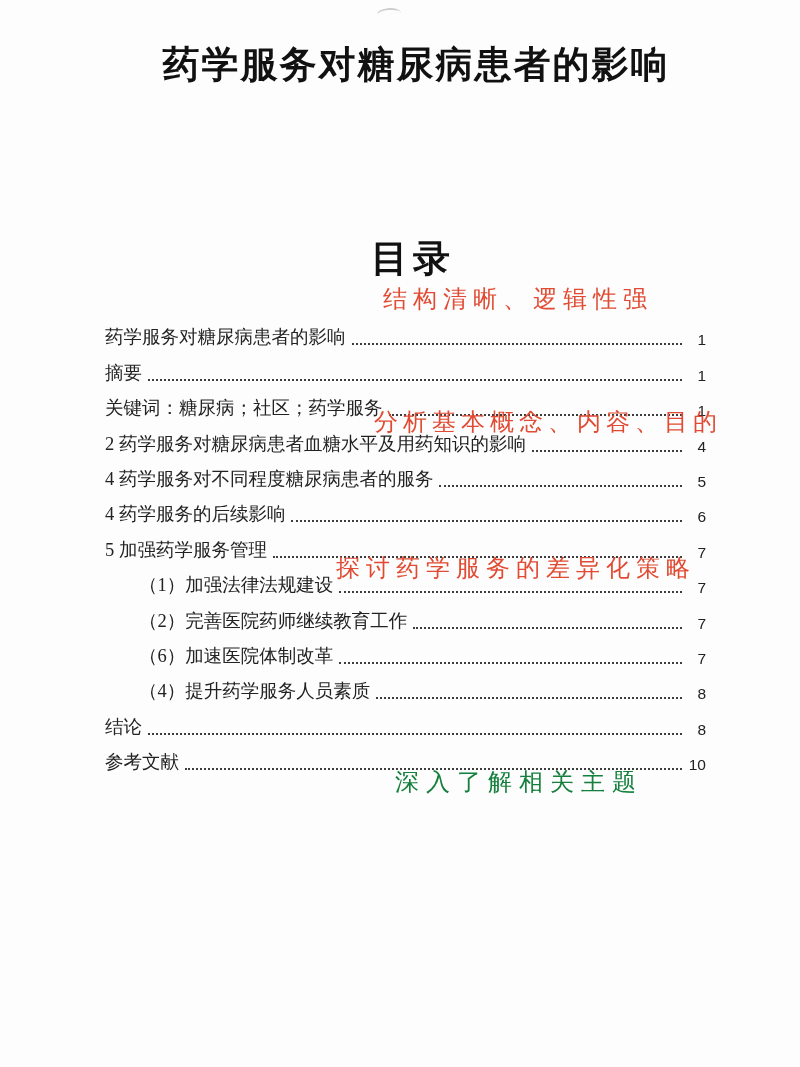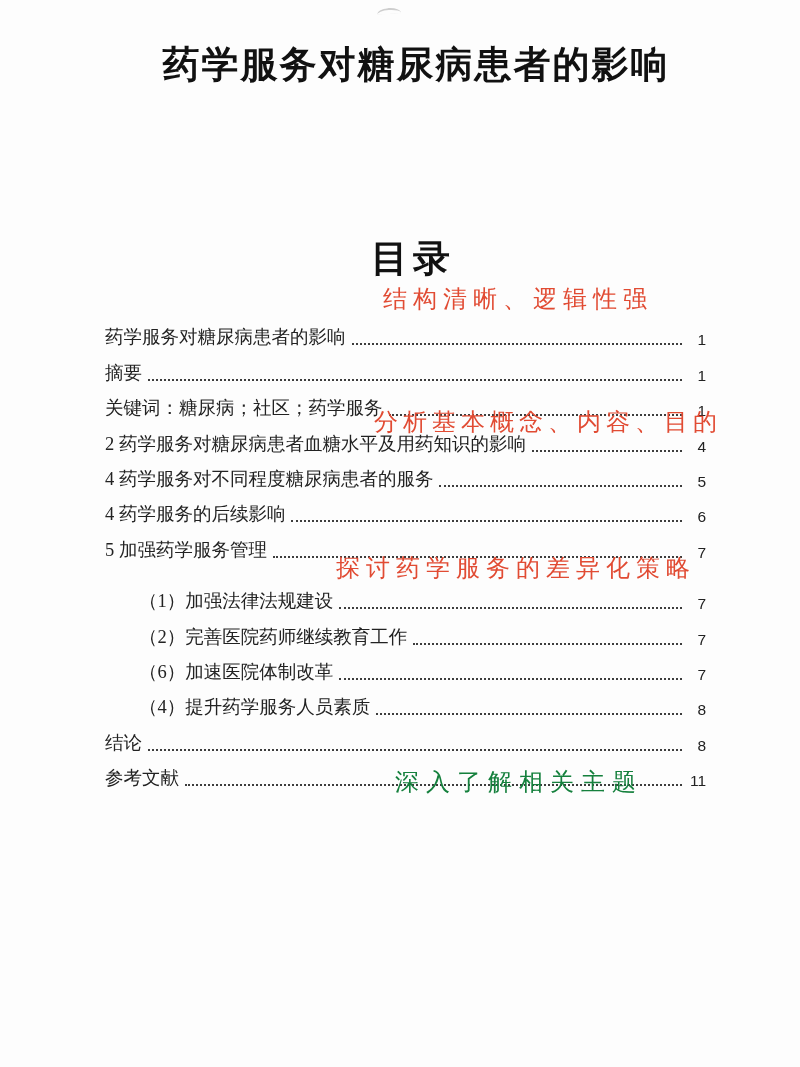--- a/index.html
+++ b/index.html
@@ -57,21 +57,21 @@
     width: 601px;
   }
   .toc-row {
     display: flex;
     align-items: flex-end;
     height: 35.4px;
     padding-bottom: 8px;
     box-sizing: border-box;
   }
   .toc-row.indent { padding-left: 34px; }
-  .toc-row.gap-before { margin-top: 16px; }
+  .toc-row.gap-before { margin-top: 0; }
   .toc-label {
     font-size: 18.5px;
     white-space: nowrap;
     color: #222;
   }
   .toc-leader {
     flex: 1 1 auto;
     border-bottom: 2px dotted #3d3d3d;
     margin: 0 4px 4px 6px;
     min-width: 10px;
@@ -165,21 +165,21 @@
       <span class="toc-page">8</span>
     </div>
     <div class="toc-row">
       <span class="toc-label">结论</span>
       <span class="toc-leader"></span>
       <span class="toc-page">8</span>
     </div>
     <div class="toc-row">
       <span class="toc-label">参考文献</span>
       <span class="toc-leader"></span>
-      <span class="toc-page">11</span>
+      <span class="toc-page">10</span>
     </div>
   </div>
 
   <div class="annot" id="annot-1" style="color: rgb(225, 75, 51);">结构清晰、逻辑性强</div>
   <div class="annot" id="annot-2" style="color: rgb(225, 75, 51); text-align: right;">分析基本概念、内容、目的</div>
   <div class="annot" id="annot-3" style="color: rgb(225, 75, 51);">探讨药学服务的差异化策略</div>
   <div class="annot" id="annot-4" style="color: #15803d; font-family: Liberation Serif, serif;">深入了解相关主题</div>
 
 </div>
 

